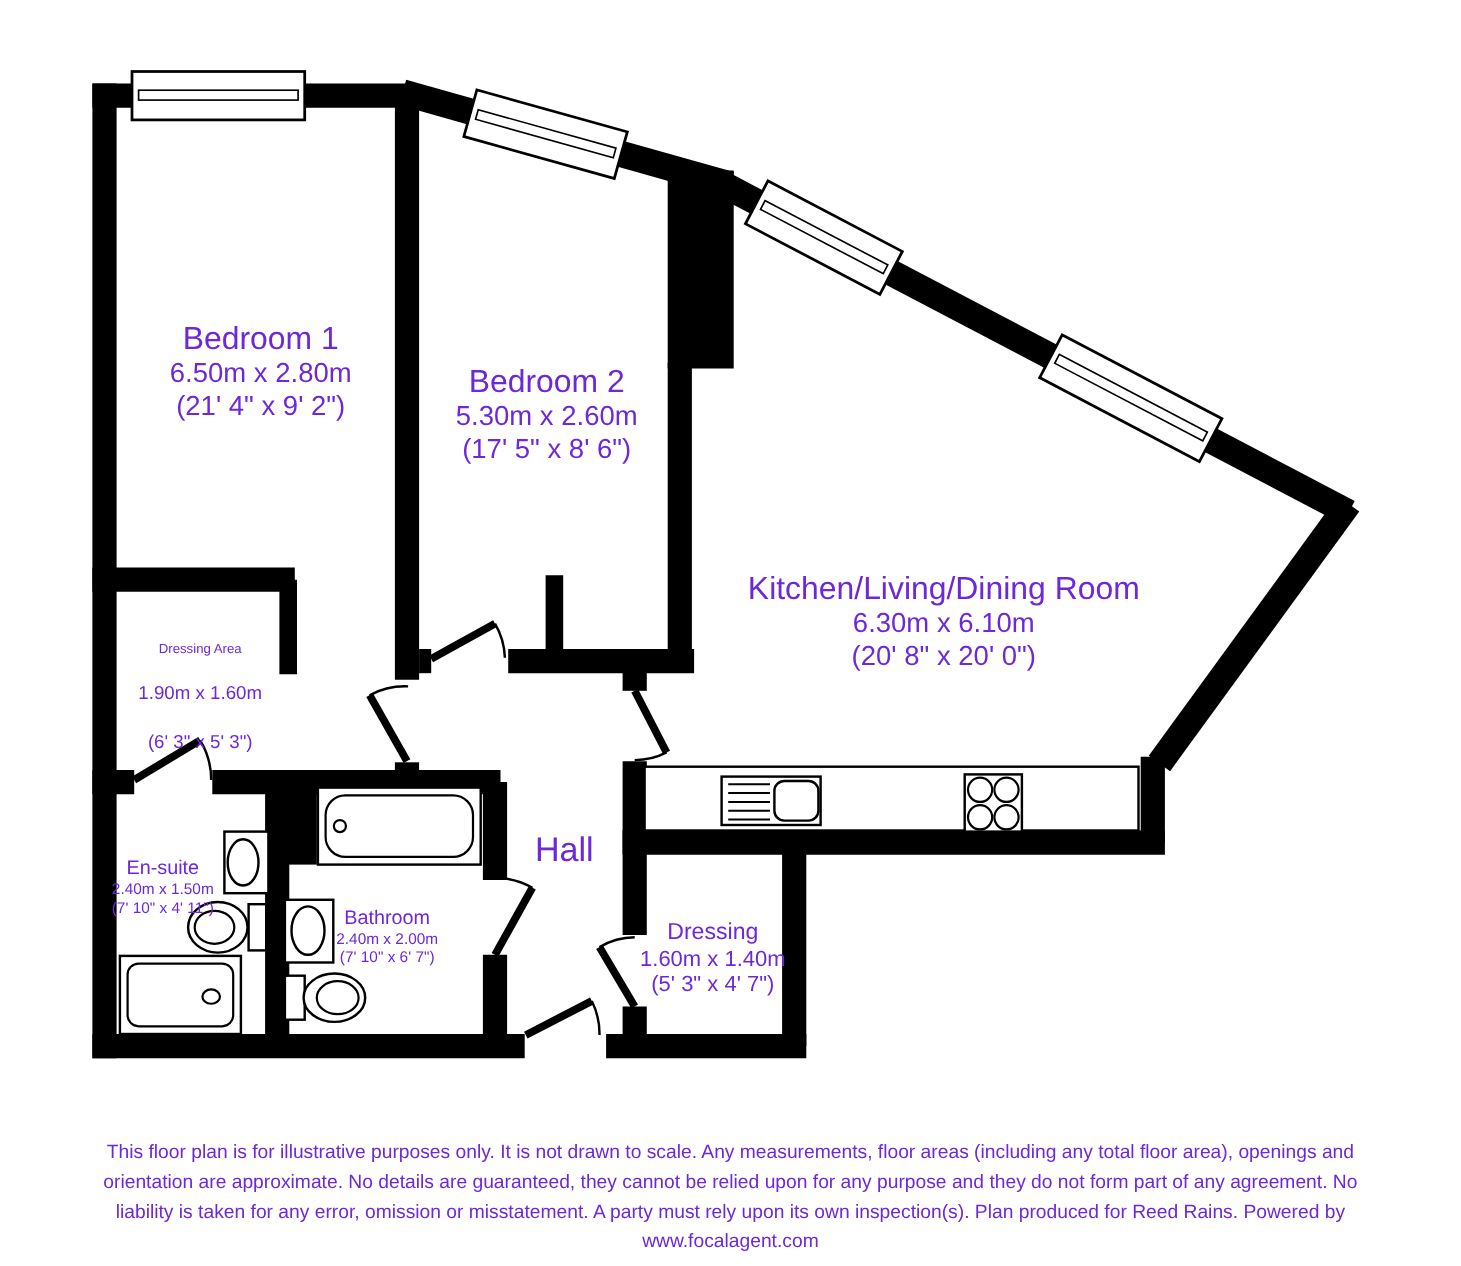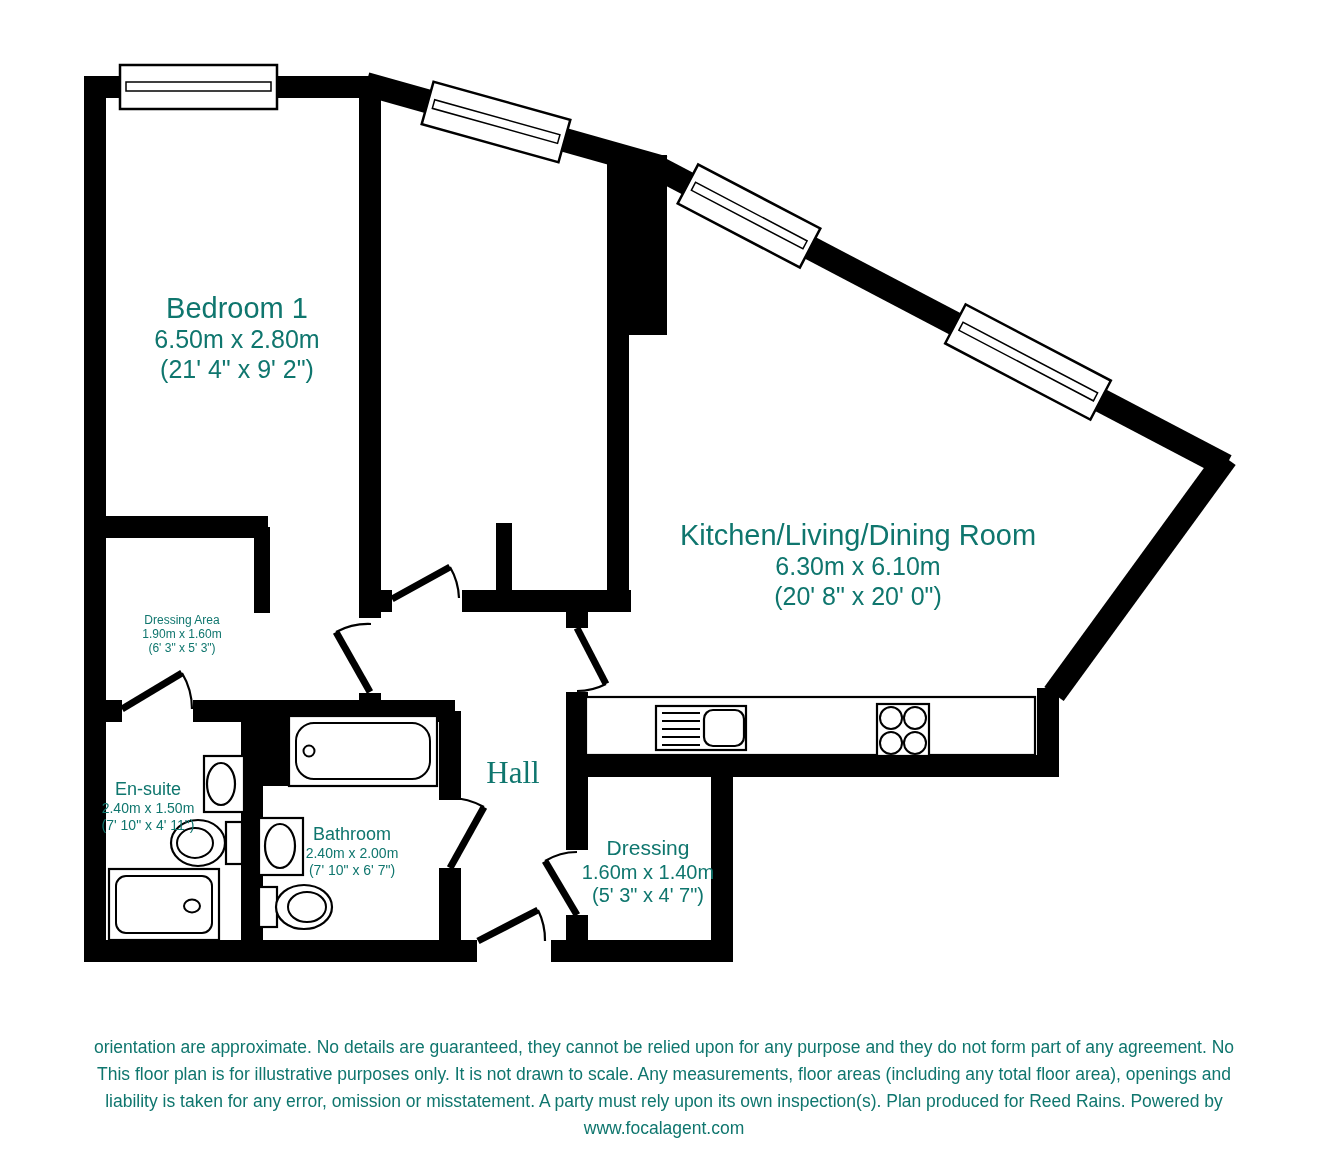--- a/index.html
+++ b/index.html
@@ -1,40 +1,40 @@
 <!DOCTYPE html>
 <html><head>
 <meta charset="utf-8">
 <style>
   html,body{margin:0;padding:0;background:#ffffff;}
   .page{
     position:relative;
     width:1328px;height:1151px;
     background:#ffffff;
     font-family:"Liberation Sans", sans-serif;
-    color:#0f766e;
+    color:#6d28d9;
     overflow:hidden;
   }
   .plan-svg{position:absolute;left:0;top:0;}
   .room-label{
     position:absolute;
     transform:translate(-50%,-50%);
     text-align:center;
     white-space:nowrap;
     line-height:1.18;
   }
   .rl-name-xl{font-size:29px;}
   .rl-dim-xl{font-size:25px;}
   .rl-name-lg{font-size:21px;}
   .rl-dim-lg{font-size:20px;}
   .rl-name-md{font-size:18px;}
   .rl-dim-md{font-size:14px;}
   .rl-name-sm{font-size:12px;}
-  .rl-dim-sm{font-size:12px;}
-  .rl-hall{font-size:31px;font-family:Liberation Serif, serif;}
+  .rl-dim-sm{font-size:17px;margin-top:24px;}
+  .rl-hall{font-size:31px;}
   .disclaimer{
     position:absolute;
     left:50%;top:1034px;
     transform:translateX(-50%);
     width:1300px;
     text-align:center;
     font-size:17.5px;
     line-height:27px;
   }
 </style>
@@ -183,20 +183,25 @@
       </g>
     </g>
   </svg>
 
   <div class="room-label" style="left:237px;top:338px;">
     <div class="rl-name-xl">Bedroom 1</div>
     <div class="rl-dim-xl">6.50m x 2.80m</div>
     <div class="rl-dim-xl">(21' 4" x 9' 2")</div>
   </div>
 
+  <div class="room-label" style="left:497px;top:377px;">
+    <div class="rl-name-xl">Bedroom 2</div>
+    <div class="rl-dim-xl">5.30m x 2.60m</div>
+    <div class="rl-dim-xl">(17' 5" x 8' 6")</div>
+  </div>
 
   <div class="room-label" style="left:858px;top:565px;">
     <div class="rl-name-xl">Kitchen/Living/Dining Room</div>
     <div class="rl-dim-xl">6.30m x 6.10m</div>
     <div class="rl-dim-xl">(20' 8" x 20' 0")</div>
   </div>
 
   <div class="room-label" style="left:182px;top:634px;">
     <div class="rl-name-sm">Dressing Area</div>
     <div class="rl-dim-sm">1.90m x 1.60m</div>
@@ -219,19 +224,19 @@
     <div class="rl-hall">Hall</div>
   </div>
 
   <div class="room-label" style="left:648px;top:872px;">
     <div class="rl-name-lg">Dressing</div>
     <div class="rl-dim-lg">1.60m x 1.40m</div>
     <div class="rl-dim-lg">(5' 3" x 4' 7")</div>
   </div>
 
   <div class="disclaimer">
+    <div>This floor plan is for illustrative purposes only. It is not drawn to scale. Any measurements, floor areas (including any total floor area), openings and</div>
     <div>orientation are approximate. No details are guaranteed, they cannot be relied upon for any purpose and they do not form part of any agreement. No</div>
-    <div>This floor plan is for illustrative purposes only. It is not drawn to scale. Any measurements, floor areas (including any total floor area), openings and</div>
     <div>liability is taken for any error, omission or misstatement. A party must rely upon its own inspection(s). Plan produced for Reed Rains. Powered by</div>
     <div>www.focalagent.com</div>
   </div>
 
 </div>
 
 </body></html>

